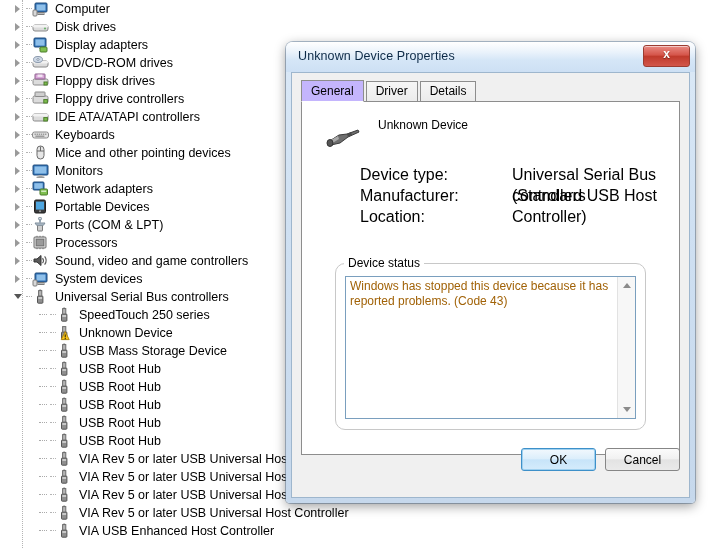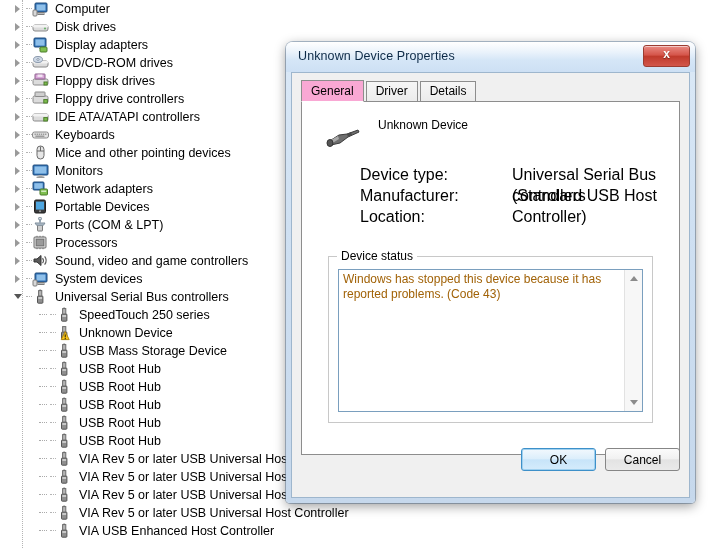--- a/index.html
+++ b/index.html
@@ -173,21 +173,21 @@
     padding: 0 9px;
     font-size: 12px;
     color: #000;
     background: linear-gradient(180deg, #f6f6f6 0%, #e3e3e3 100%);
     border: 1px solid #8d8d8d;
     border-bottom: none;
     cursor: pointer;
     box-sizing: border-box;
   }
   .tab.active {
-    background: #f9a8d4;
+    background: #c4b5fd;
     height: 22px;
     line-height: 21px;
     margin-top: -1px;
     z-index: 3;
     border-bottom: 1px solid #ffffff;
   }
   .tab:not(:first-child) { margin-left: 2px; }
 
   #tabpanel {
     position: absolute;
@@ -780,21 +780,21 @@
           </div>
           <div class="field-row">
             <span class="field-label">Manufacturer:</span>
             <span class="field-value">(Standard USB Host Controller)</span>
           </div>
           <div class="field-row">
             <span class="field-label">Location:</span>
           </div>
         </div>
 
-      <fieldset id="device-status-group" style="margin:9px;padding:4px;">
+      <fieldset id="device-status-group" style="margin:16px;padding:4px;border-radius:10px;">
         <div id="device-status-legend">Device status</div>
         <div id="device-status-box">
           <div id="device-status-text">Windows has stopped this device because it has reported problems. (Code 43)</div>
           <div id="status-scrollbar">
             <div class="sb-arrow up"></div>
             <div class="sb-arrow down"></div>
           </div>
         </div>
       </fieldset>
 

